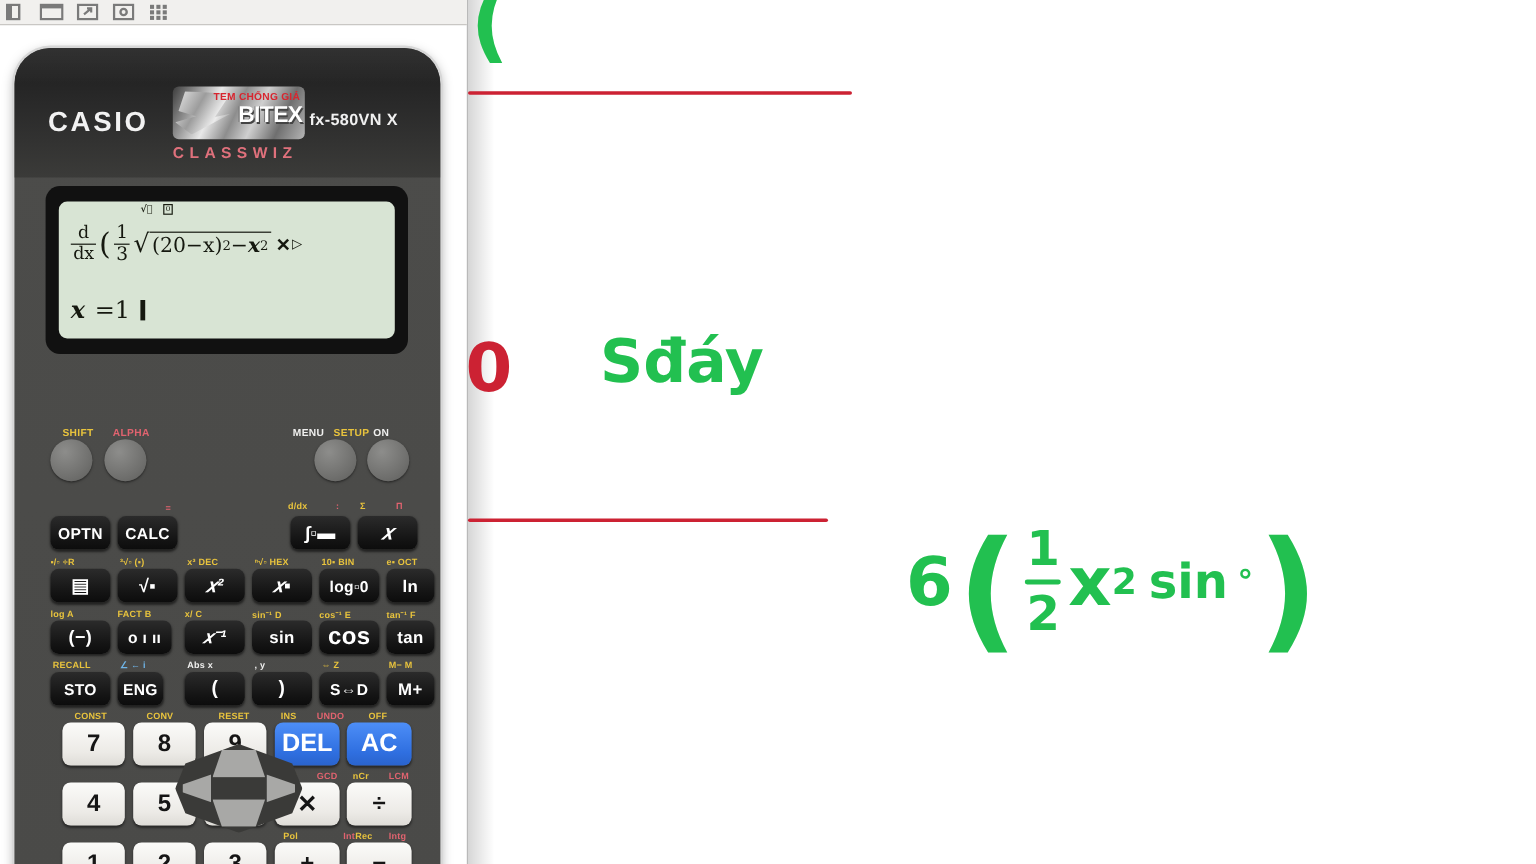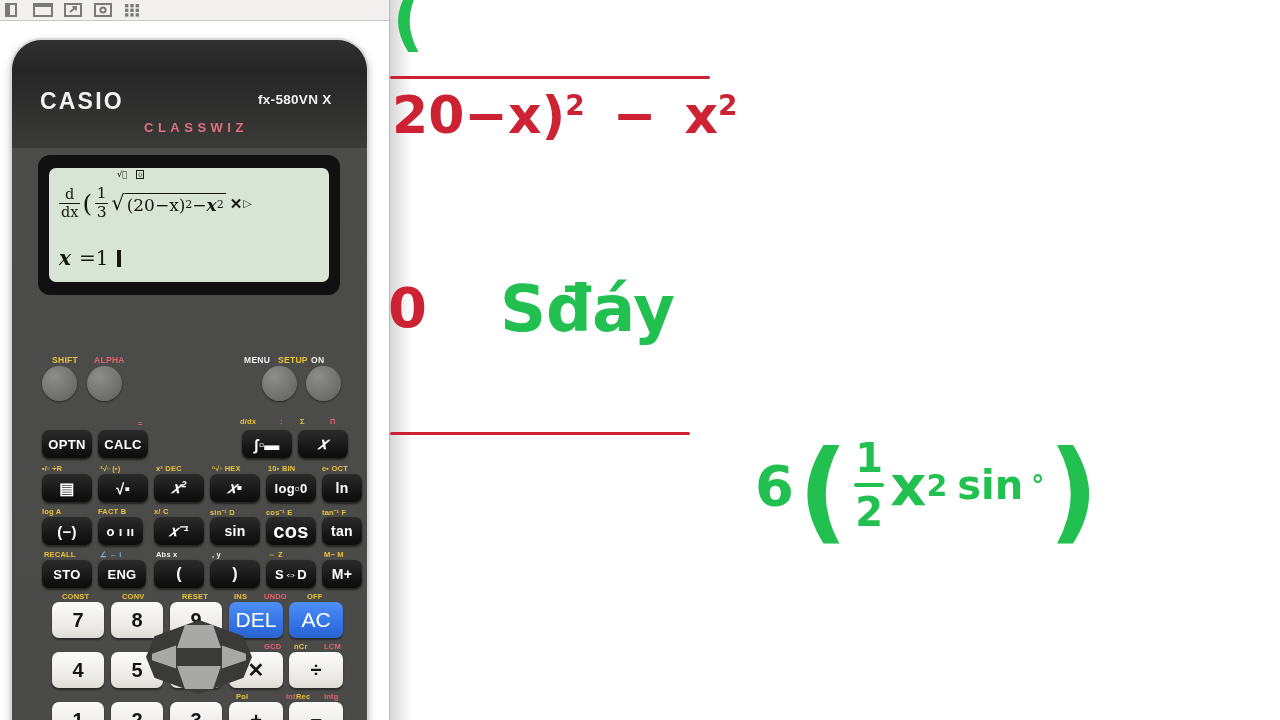--- a/index.html
+++ b/index.html
@@ -221,21 +221,21 @@
     display: flex; align-items: center; justify-content: center;
     font-size: 20px; font-weight: bold;
     box-shadow: 0 1.5px 2px rgba(0,0,0,.45);
   }
   .blkey {
     position: absolute;
     background: linear-gradient(180deg,#4d8ef7,#2f6fe0 70%,#2a63cc);
     border-radius: 7px;
     color: #ffffff;
     display: flex; align-items: center; justify-content: center;
-    font-size: 20px; font-weight: normal;
+    font-size: 20px; font-weight: bold;
     box-shadow: 0 1.5px 2px rgba(0,0,0,.45);
   }
   .sublbl {
     position: absolute; font-size: 7.5px; font-weight: bold;
     white-space: nowrap; letter-spacing: .2px;
   }
 
   
   #board {
     position: absolute; left: 390px; top: 0;
@@ -308,20 +308,25 @@
           </g>
         </svg>
     </div>
   </div>
 
   <div id="calculator">
     <div id="calc-top"></div>
 
     <div id="brand-casio">CASIO</div>
 
+    <div id="hologram">
+      <div id="holo-wing"></div>
+      <div id="holo-top-text">TEM CHỐNG GIẢ</div>
+      <div id="holo-main-text">BITEX</div>
+    </div>
 
     <div id="brand-model">fx-580VN X</div>
     <div id="brand-classwiz">CLASSWIZ</div>
 
     <div id="lcd-bezel">
       <div id="lcd">
 
         <div id="lcd-status">
           <span class="status-ind">√⃗</span>
           <span class="status-box">0</span>
@@ -417,21 +422,21 @@
       <div class="bkey" style="left:310px; top:215px; width:40px; height:28px; font-size:14px;">tan</div>
 
       <div class="sublbl yellow" style="left:32px; top:248px;">RECALL</div>
       <div class="sublbl blue" style="left:88px; top:248px;">∠ ← i</div>
       <div class="sublbl white" style="left:144px; top:248px;">Abs   x</div>
       <div class="sublbl white" style="left:200px; top:248px;">,      y</div>
       <div class="sublbl yellow" style="left:256px; top:248px;">⇔ Z</div>
       <div class="sublbl yellow" style="left:312px; top:248px;">M−   M</div>
 
       <div class="bkey" style="left:30px;  top:258px; width:50px; height:28px;">STO</div>
-      <div class="bkey" style="left:86px;  top:258px; width:48px; height:28px;">ENG</div>
+      <div class="bkey" style="left:86px;  top:258px; width:38px; height:28px;">ENG</div>
       <div class="bkey" style="left:142px; top:258px; width:50px; height:28px; font-size:16px;">(</div>
       <div class="bkey" style="left:198px; top:258px; width:50px; height:28px; font-size:16px;">)</div>
       <div class="bkey" style="left:254px; top:258px; width:50px; height:28px; font-size:13px;">S⇔D</div>
       <div class="bkey" style="left:310px; top:258px; width:40px; height:28px; font-size:14px;">M+</div>
 
       <div class="sublbl yellow" style="left:50px;  top:290px;">CONST</div>
       <div class="sublbl yellow" style="left:110px; top:290px;">CONV</div>
       <div class="sublbl yellow" style="left:170px; top:290px;">RESET</div>
       <div class="sublbl yellow" style="left:222px; top:290px;">INS</div>
       <div class="sublbl red" style="left:252px; top:290px;">UNDO</div>
@@ -476,29 +481,24 @@
   </div>
 </div>
 
 <div id="board">
   <div id="board-shadow"></div>
 
   <div class="ink ink-green" style="left:2px; top:-22px; font-size:70px;">(</div>
 
   <div class="rule-red" style="left:0px; top:76px; width:320px;"></div>
 
-  <div class="ink ink-red" style="left:2px; top:85px; font-size:52px;">
-    <span>20−x)</span><sup style="font-size:28px;">2</sup>
-    <span style="margin:0 10px;">−</span>
-    <span>x</span><sup style="font-size:28px;">2</sup>
-  </div>
 
   <div class="ink ink-red" style="left:-2px; top:275px; font-size:56px;">0</div>
 
-  <div class="ink ink-green" style="left:110px; top:272px; font-size:64px;">Sđáy</div>
+  <div class="ink ink-green" style="left:110px; top:272px; font-size:50px;">Sđáy</div>
 
   <div class="rule-red" style="left:0px; top:432px; width:300px;"></div>
 
 
   <div class="ink ink-green" style="left:365px; top:435px; font-size:56px; display:flex; align-items:center;">
     <span>6</span>
     <span style="font-size:110px; line-height:60px; margin:0 6px 0 4px; position:relative; top:6px;">(</span>
     <span class="hfrac" style="font-size:40px; margin-right:6px;">
       <span>1</span>
       <span class="bar2"></span>

